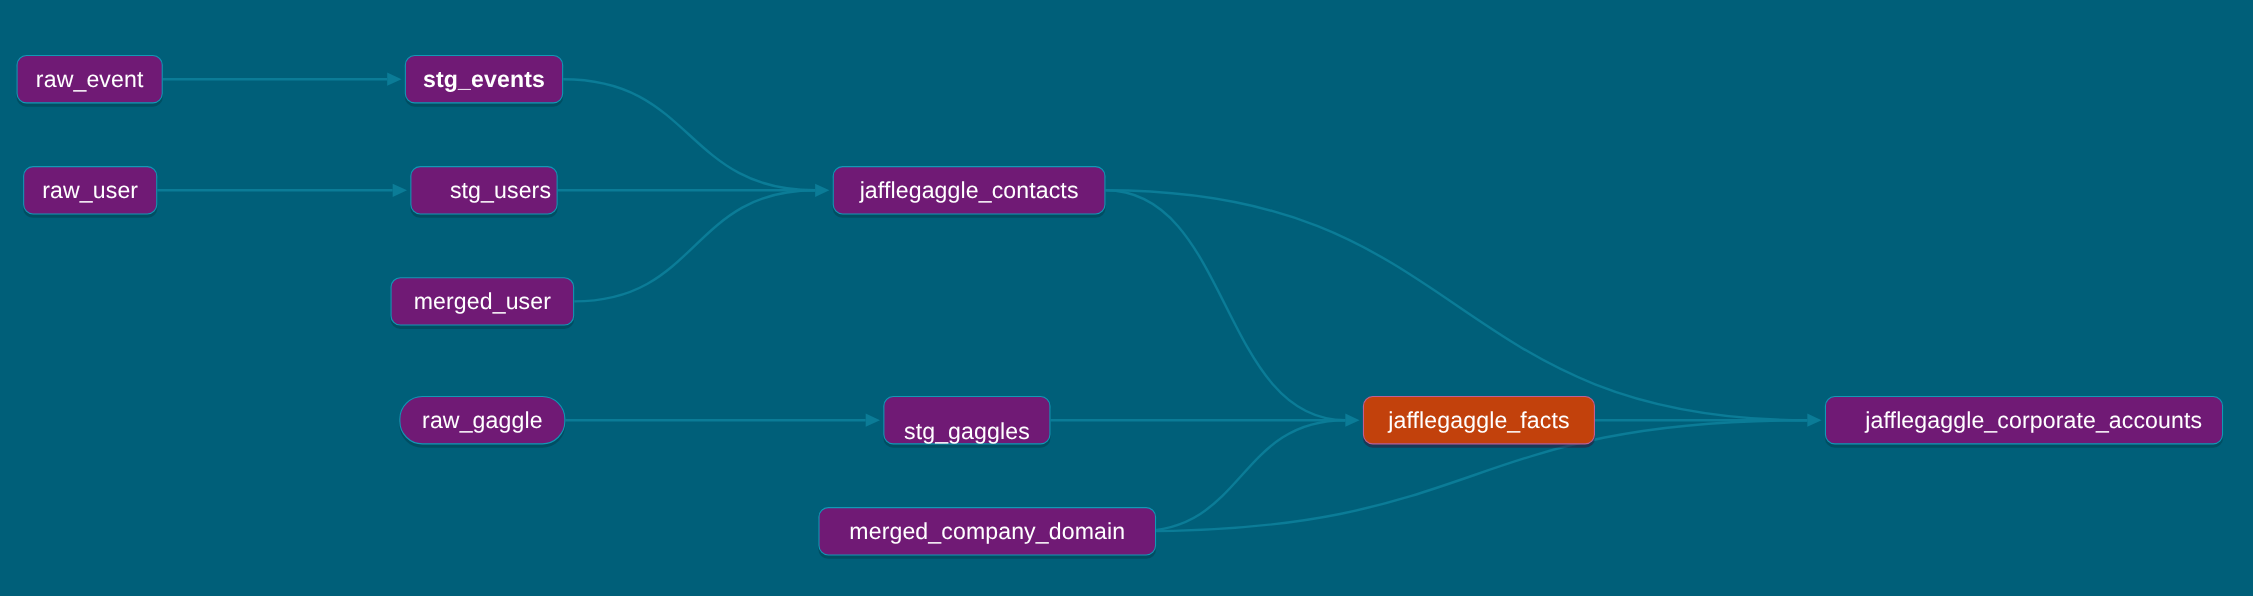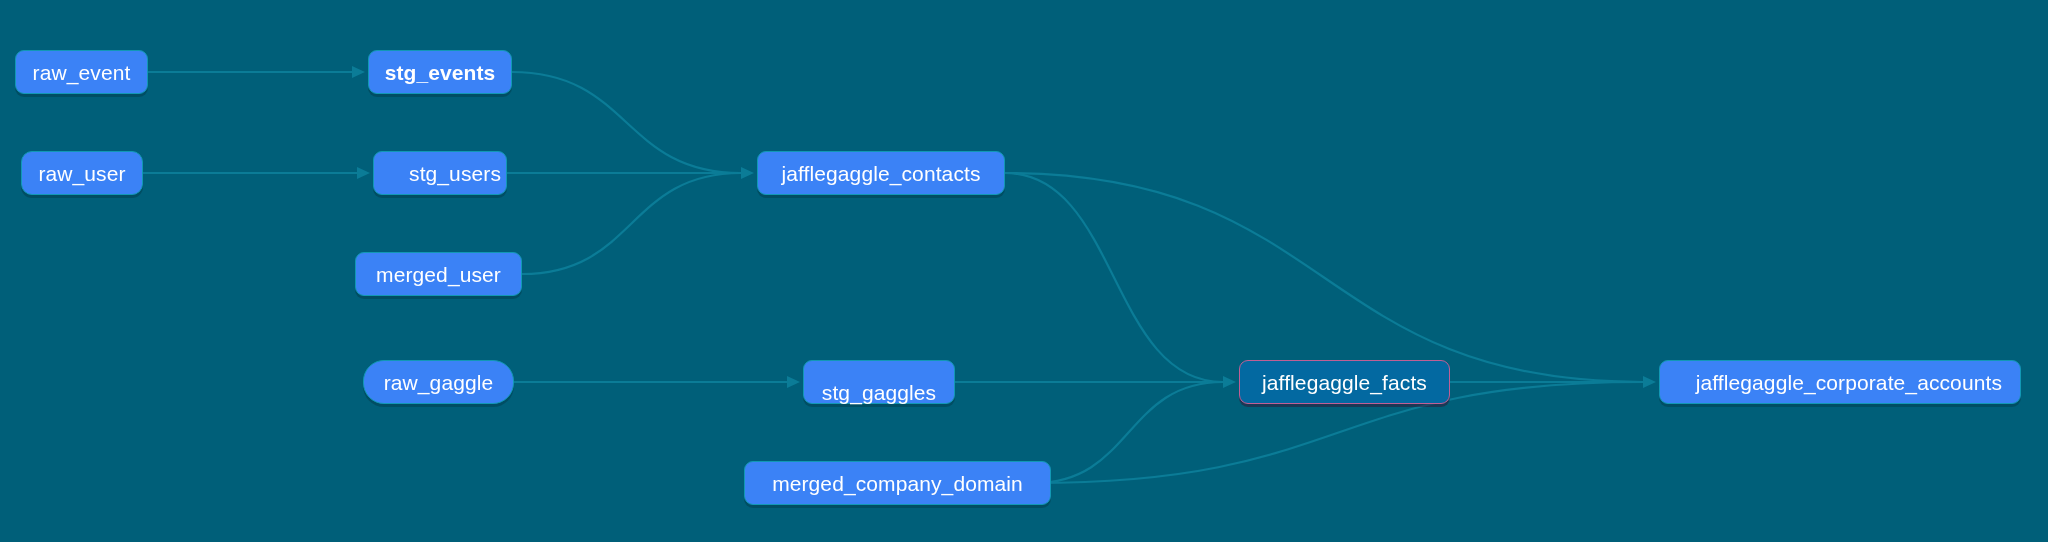--- a/index.html
+++ b/index.html
@@ -36,33 +36,33 @@
   }
   .node {
     position: absolute;
     box-sizing: border-box;
     display: flex;
     align-items: center;
     justify-content: center;
     height: 44px;
     padding: 0 18px;
     border-radius: 9px;
-    background: #3b82f6;
+    background: #701a75;
     border: 1px solid #1298b5;
     box-shadow: 0 3px 0 0 rgba(0, 58, 74, 0.45);
     color: #ffffff;
     font-size: 21px;
     line-height: 1;
     white-space: nowrap;
     letter-spacing: 0.1px;
     cursor: pointer;
     user-select: none;
   }
   .node.accent {
-    background: #0369a1;
+    background: #c2410c;
     border: 1px solid #c05f95;
     box-shadow: 0 3px 0 0 rgba(58, 10, 42, 0.45);
   }
   .node-label {
     display: block;
   }
 </style>
 </head>
 <body>
 
@@ -86,21 +86,21 @@
       <path class="edge-path" d="M 1005 173 C 1336.76 173 1311.24 382 1643 382"></path>
       <path class="edge-path" d="M 1034 483 C 1350.68 483 1326.32 382 1643 382"></path>
       <path class="edge-path" d="M 1450 382 C 1550.36 382 1542.64 382 1643 382"></path>
       <polygon class="arrow-head" points="1656,382 1643,376 1643,388"></polygon>
     </svg>
 
   <div id="node-layer">
       <div class="node" style="left: 15px; top: 50px; width: 133px;">
         <span class="node-label">raw_event</span>
       </div>
-      <div class="node" style="left: 21px; top: 151px; width: 122px; border-radius: 11px;">
+      <div class="node" style="left: 21px; top: 151px; width: 122px;">
         <span class="node-label">raw_user</span>
       </div>
       <div class="node" style="left: 363px; top: 360px; width: 151px; border-radius: 21px;">
         <span class="node-label">raw_gaggle</span>
       </div>
       <div class="node" style="left: 368px; top: 50px; width: 144px; font-weight: bold;">
         <span class="node-label">stg_events</span>
       </div>
       <div class="node" style="left: 373px; top: 151px; width: 134px; padding-left: 48px;">
         <span class="node-label">stg_users</span>

